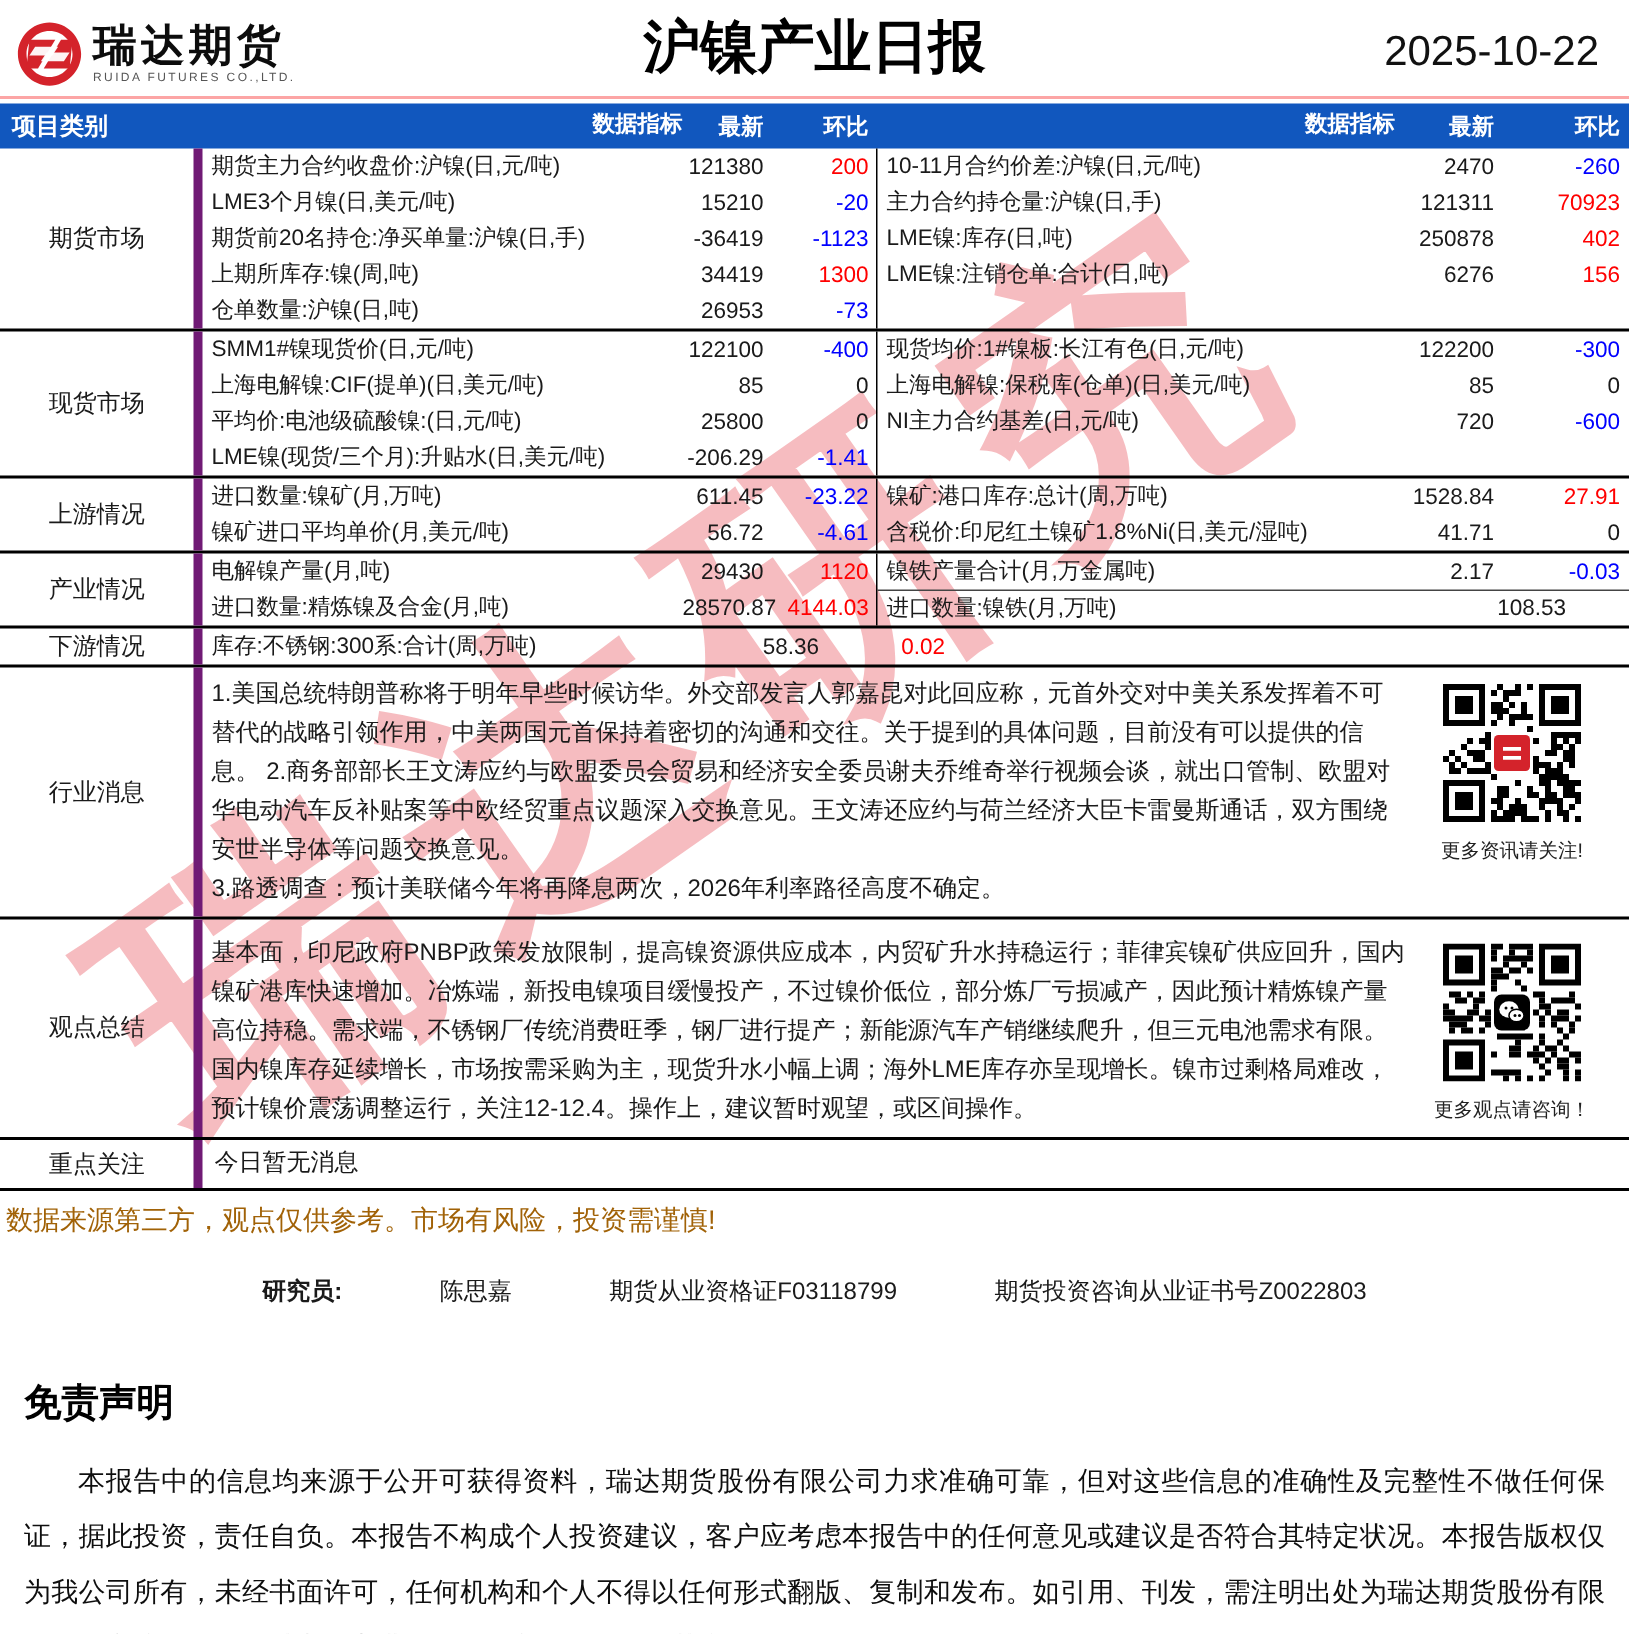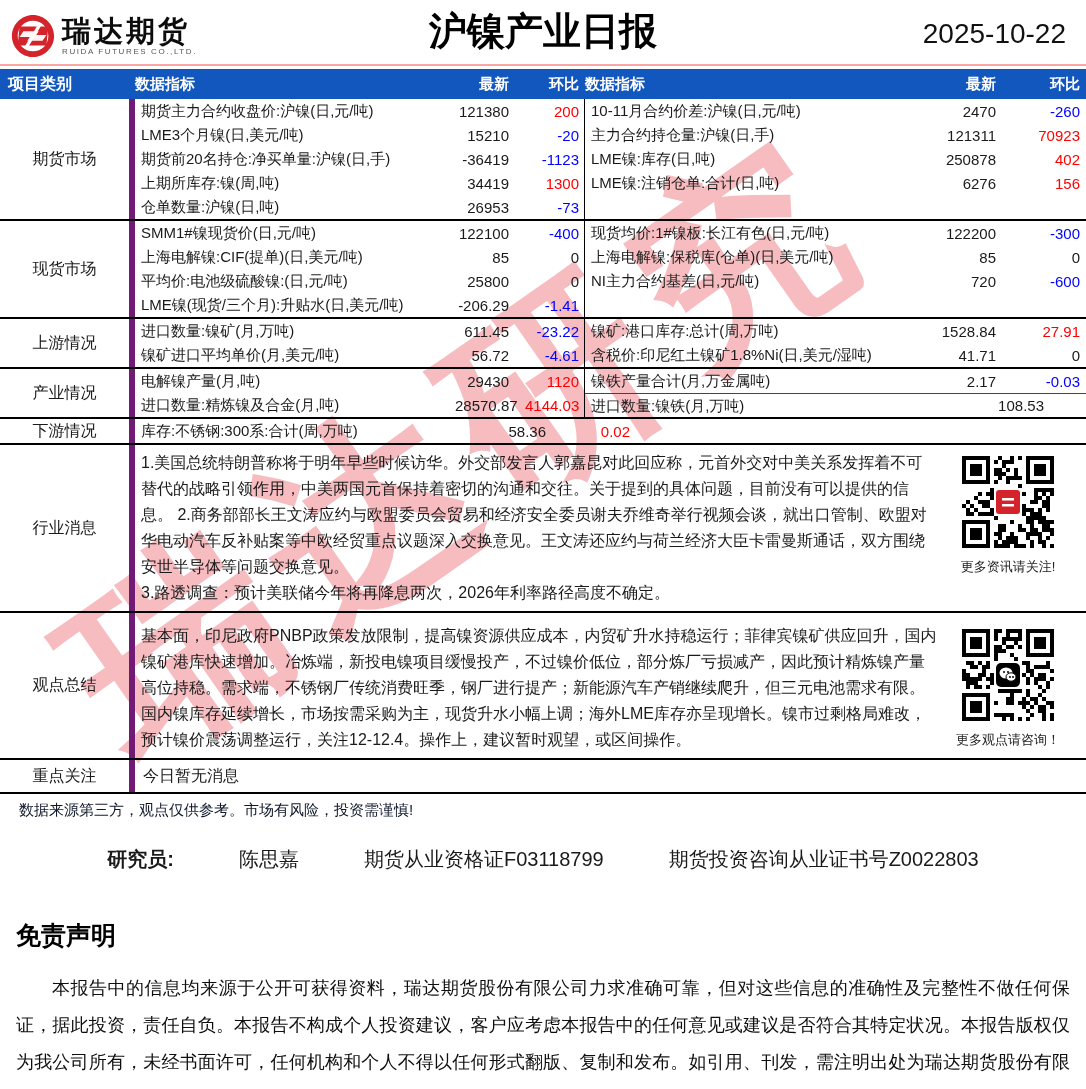--- a/index.html
+++ b/index.html
@@ -36,34 +36,34 @@
   .rblock { flex:none; width:501px; display:flex; flex-direction:column; }
   .drow { flex:1; display:grid; min-height:24px; align-items:center; font-size:15px; }
   .lblock .drow { grid-template-columns:320px 70px 60px; }
   .rblock .drow { grid-template-columns:345px 80px 76px; }
   .c-label { padding-left:6px; line-height:18px; }
   .c-val { text-align:right; padding-right:16px; }
   .rblock .c-val { padding-right:14px; }
   .c-chg { text-align:right; padding-right:6px; }
   .c-up { color:#ff0000; } .c-down { color:#0000ff; } .c-zero { color:#1a1a1a; }
   .thead .c-val, .thead .c-chg { color:#fff; }
-  .thead .c-label { text-align:left; padding-left:0; }
+  .thead .c-label { text-align:right; padding-left:0;font-family:Liberation Mono, monospace; }
   .thead .drow { min-height:30px; }
   .rlines .drow + .drow { border-top:1px solid #444;gap:48px; }
 
   
   .tcontent { flex:1; padding:5px 8px 5px 6px; font-size:16px; line-height:26px; }
   .qrbox { float:right; width:140px; text-align:center; padding:6px 0 0 0; }
   .qrbox svg { display:block; margin:0 auto; }
   .qr-caption { font-size:13px; color:#222; margin-top:6px; }
   .focus-row .tcontent { padding:3px 8px; font-size:16px; }
 
   
-  .src-note { font-size:15px; padding:7px 4px 4px 4px; color:#0f172a;margin-left:15px; }
-  .researcher { display:flex; justify-content:center; gap:65px; font-size:20px; margin-top:22px; }
+  .src-note { font-size:18px; padding:7px 4px 4px 4px; color:#a16207; }
+  .researcher { display:flex; justify-content:center; gap:65px; font-size:16px; margin-top:22px; }
   .researcher .lbl { font-weight:bold; }
 
   .disclaimer-title { font-size:25px; font-weight:bold; color:#000; margin:46px 0 18px 16px; }
   .disclaimer-body { font-size:18px; line-height:37px; text-align:justify; margin:0 16px;
     text-indent:2em; color:#0e0e0e; }
 </style>
 </head>
 <body>
 
 <div class="page">

